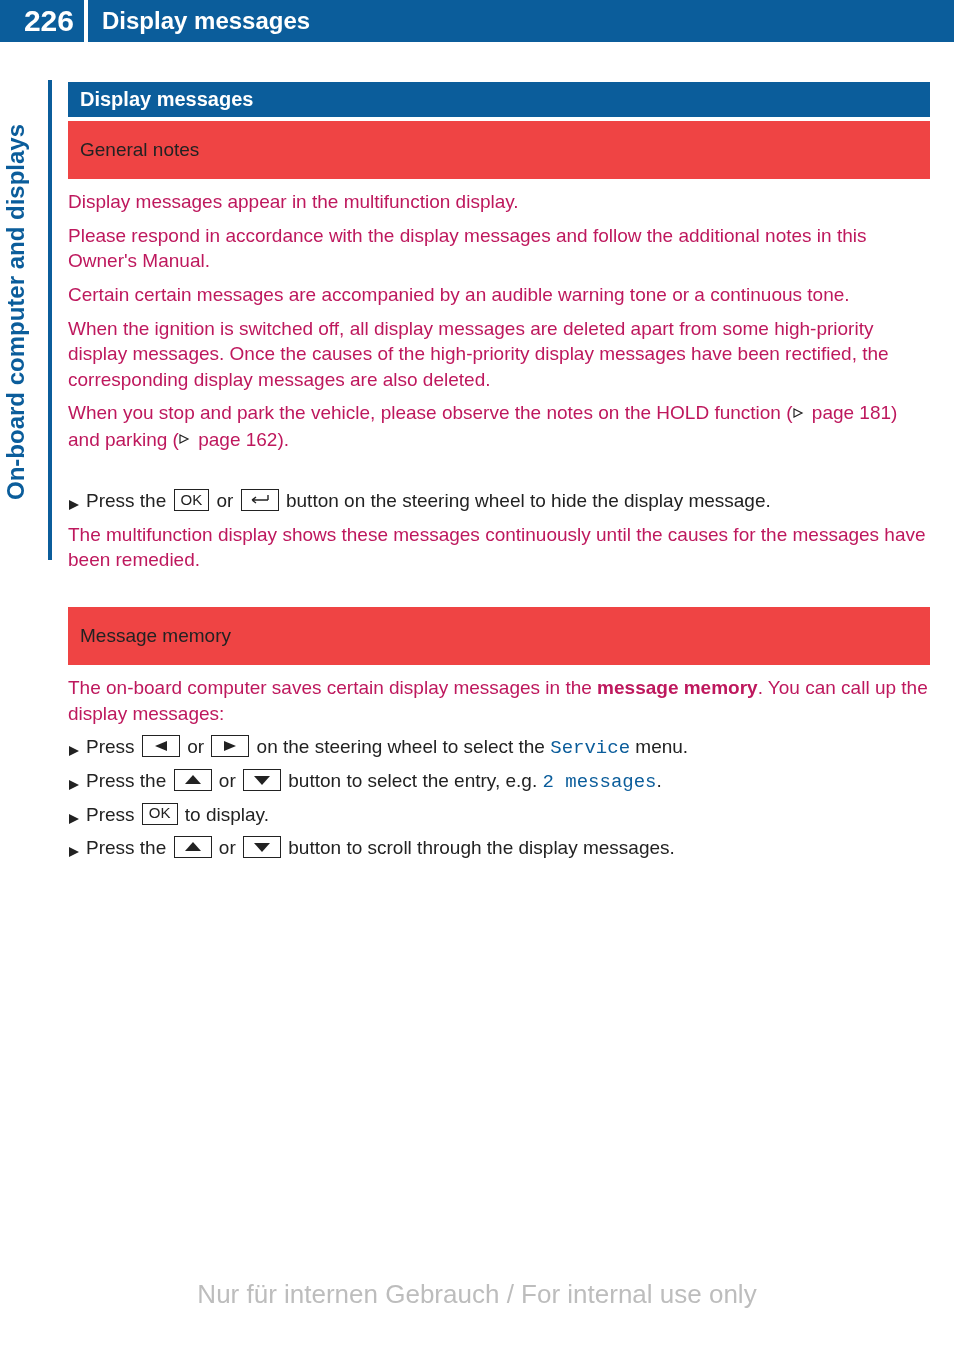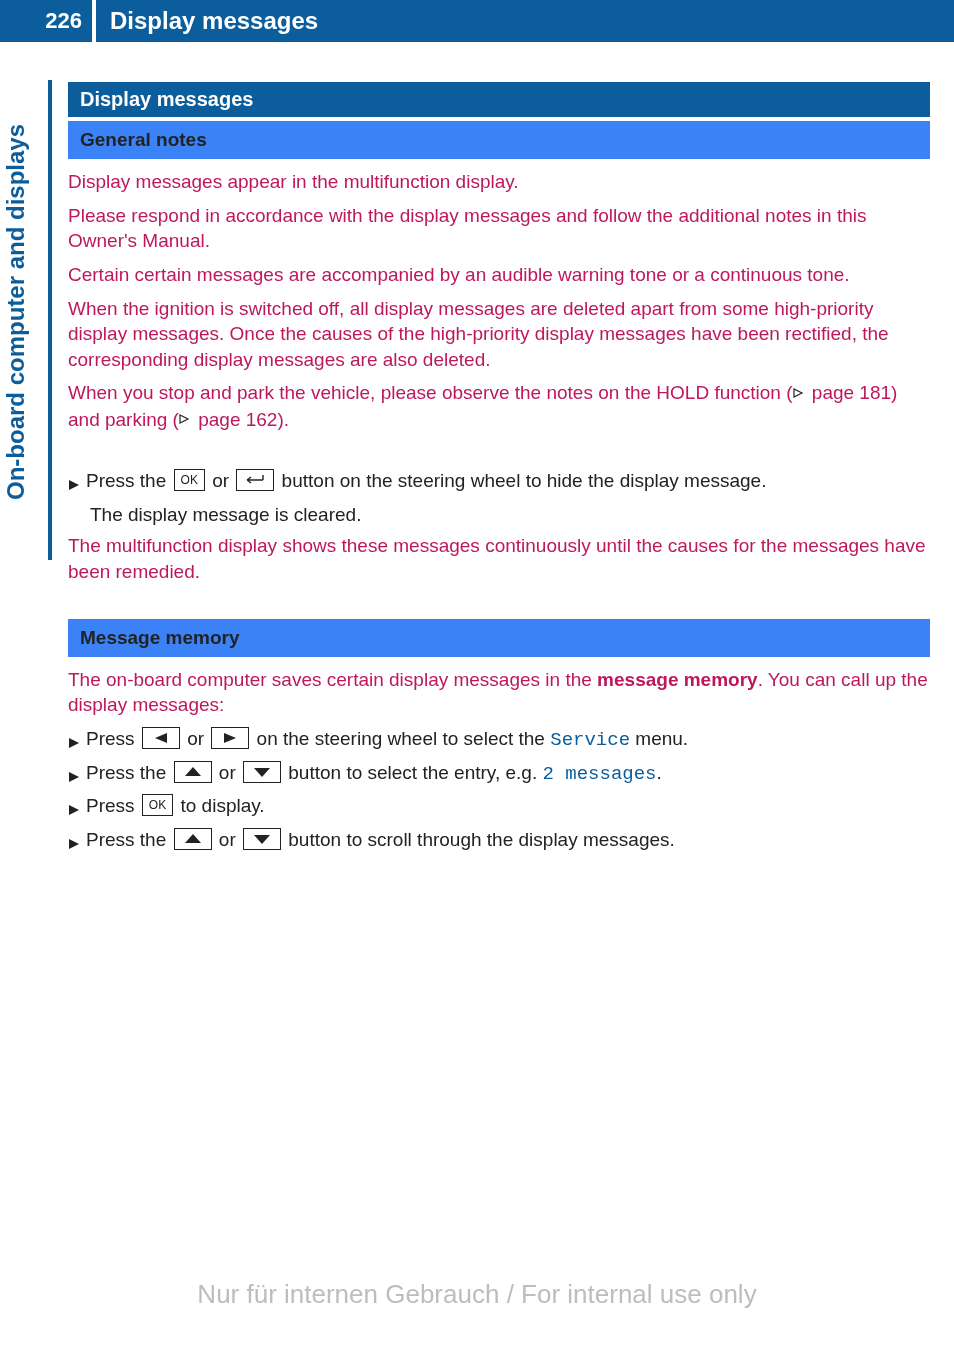--- a/index.html
+++ b/index.html
@@ -12,25 +12,25 @@
     }
     .header {
       display: flex;
       align-items: stretch;
       height: 42px;
     }
     .page-number-box {
       background: #0b5d9b;
       color: #fff;
       font-weight: bold;
-      font-size: 22px;
+      font-size: 30px;
       padding: 0 10px;
       display: flex;
       align-items: center;
-      width: 92px;
+      width: 84px;
       justify-content: flex-end;
     }
     .header-title {
       background: #0b5d9b;
       color: #fff;
       font-weight: bold;
       font-size: 24px;
       display: flex;
       align-items: center;
       padding-left: 14px;
@@ -64,25 +64,25 @@
     }
     .section-heading-primary {
       background: #0b5d9b;
       color: #fff;
       font-weight: bold;
       font-size: 20px;
       padding: 6px 12px;
       margin-bottom: 4px;
     }
     .section-heading-secondary {
-      background: #3b82f6;
+      background: #ef4444;
       color: #222;
-      font-weight: bold;
-      font-size: 19px;
-      padding: 8px 12px;
+      font-weight: normal;
+      font-size: 19px;
+      padding: 18px 12px;
       margin-bottom: 10px;
     }
     .para {
       font-size: 19px;
       color: #be185d;
       line-height: 1.35;
       margin-bottom: 8px;
     }
     .section-gap { height: 26px; }
     .step {
@@ -106,21 +106,21 @@
       margin-left: 22px;
       margin-bottom: 6px;
     }
     .key {
       display: inline-flex;
       border: 1px solid #222;
       padding: 0 6px;
       height: 22px;
       align-items: center;
       justify-content: center;
-      font-size: 12px;
+      font-size: 15px;
       vertical-align: middle;
       position: relative;
       top: -2px;
       margin: 0 2px;
     }
     .key-arrow svg { display: block; }
     .ref-sym {
       display: inline-block;
       vertical-align: middle;
       margin-right: 2px;
@@ -181,21 +181,20 @@
           <polygon points="1,1 11,6 1,11" fill="#222"></polygon>
         </svg></span>
     <div class="step-body">
       <span>Press the </span><span class="key">OK</span><span> or </span><span class="key key-arrow">
           <svg width="24" height="14" viewBox="0 0 24 14">
             <path d="M4 7 L20 7 M20 7 L20 2 M4 7 L8 4 M4 7 L8 10" fill="none" stroke="#222" stroke-width="1.4"></path>
           </svg>
         </span><span> button on the steering wheel to hide the display message.</span>
     </div>
   </div>
-  <p class="step-followup">The display message is cleared.</p>
   <p class="para">The multifunction display shows these messages continuously until the causes for the messages have been remedied.</p>
 
   <div class="section-gap"></div>
 
   <div class="section-heading-secondary">Message memory</div>
   <p class="para">
     <span>The on-board computer saves certain display messages in the </span><span class="bold">message memory</span><span>. You can call up the display messages:</span>
   </p>
 
   <div class="step">

